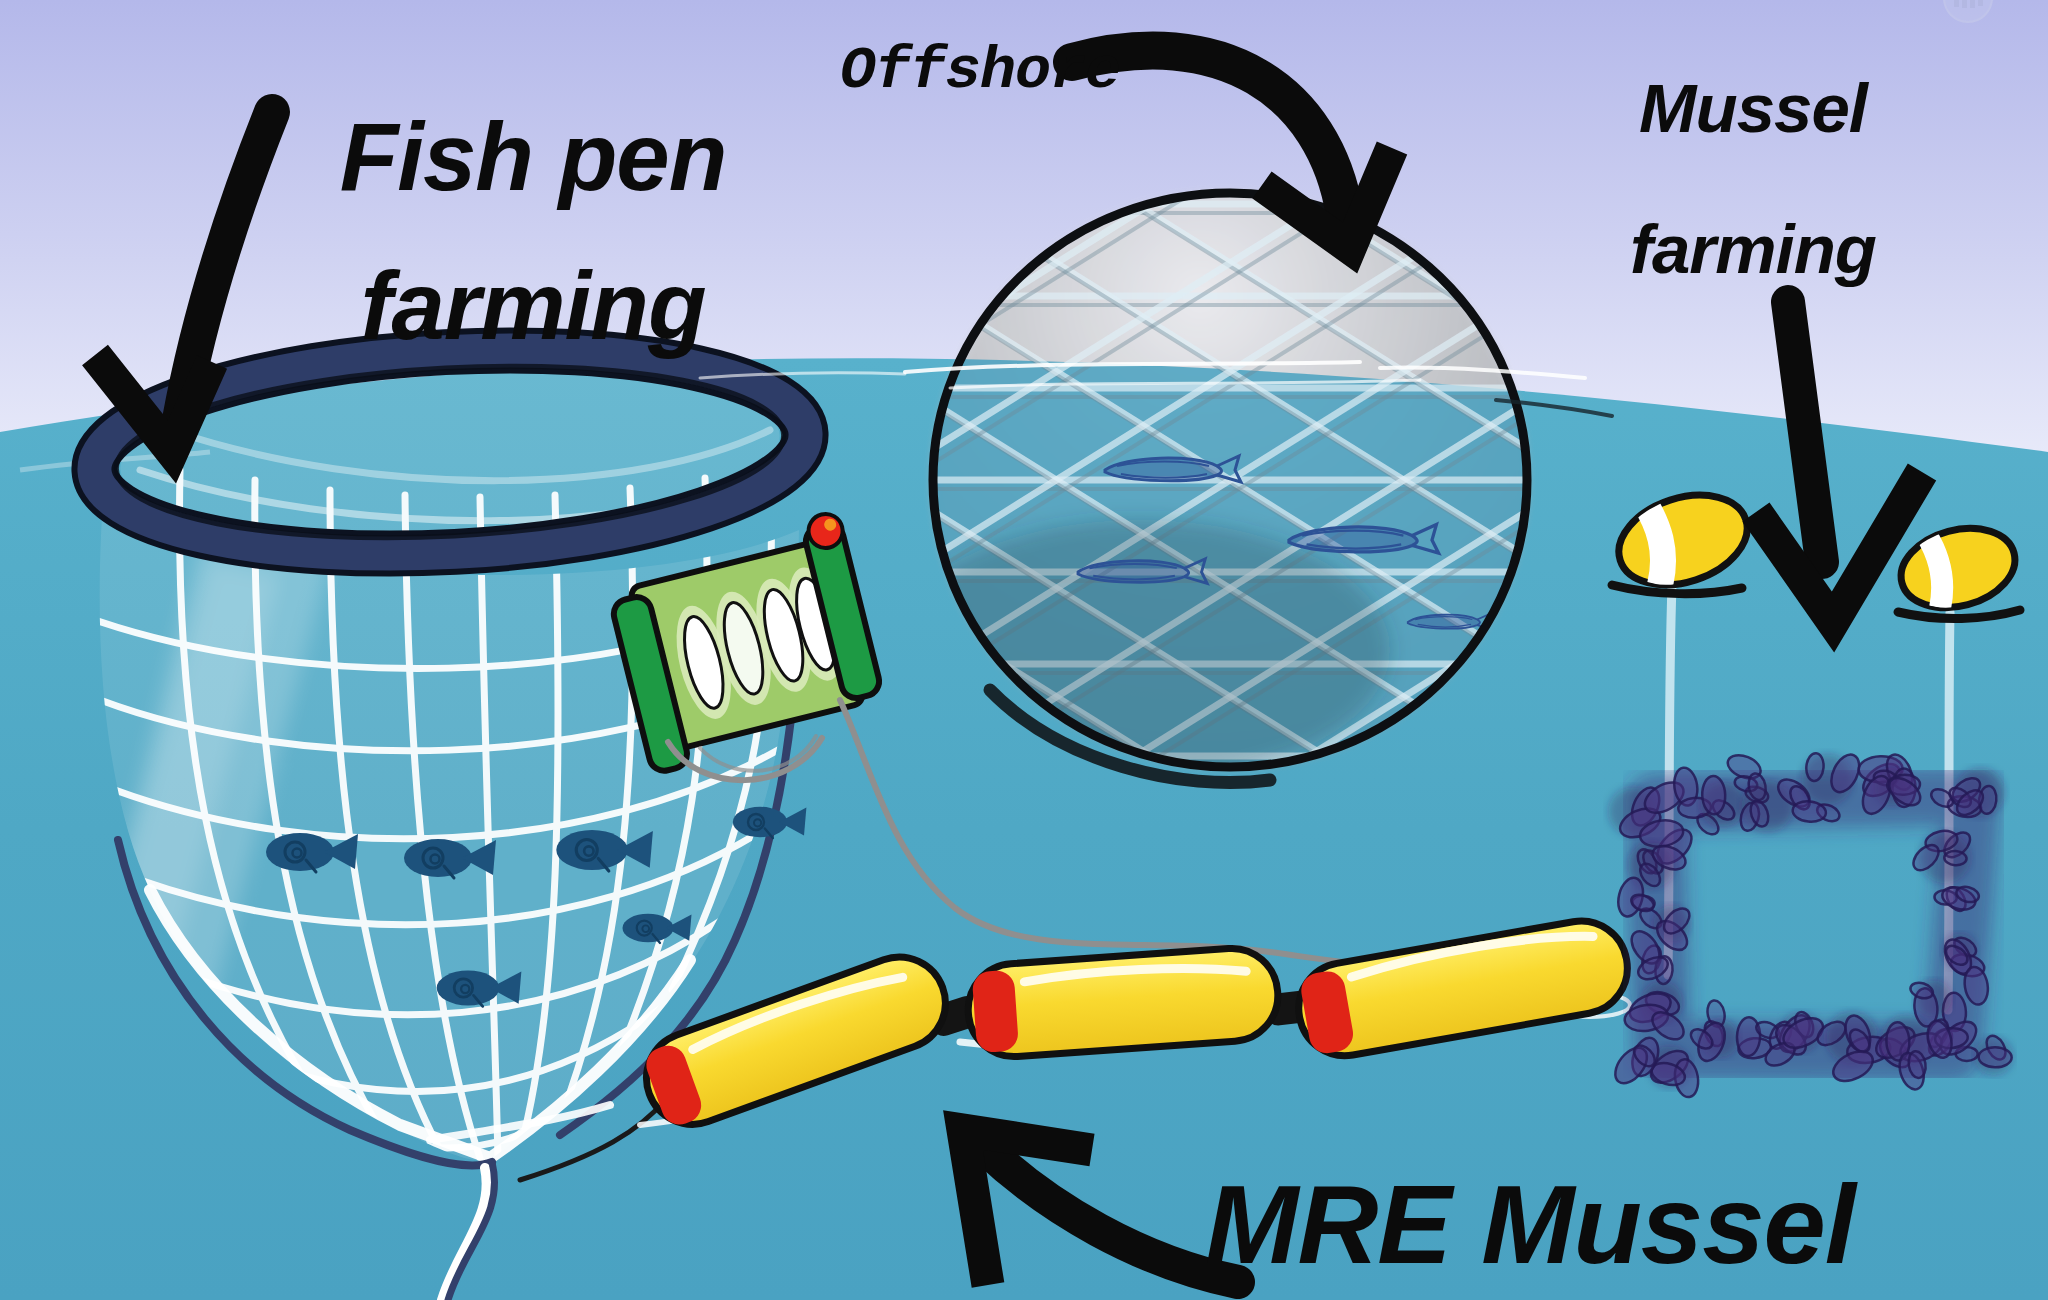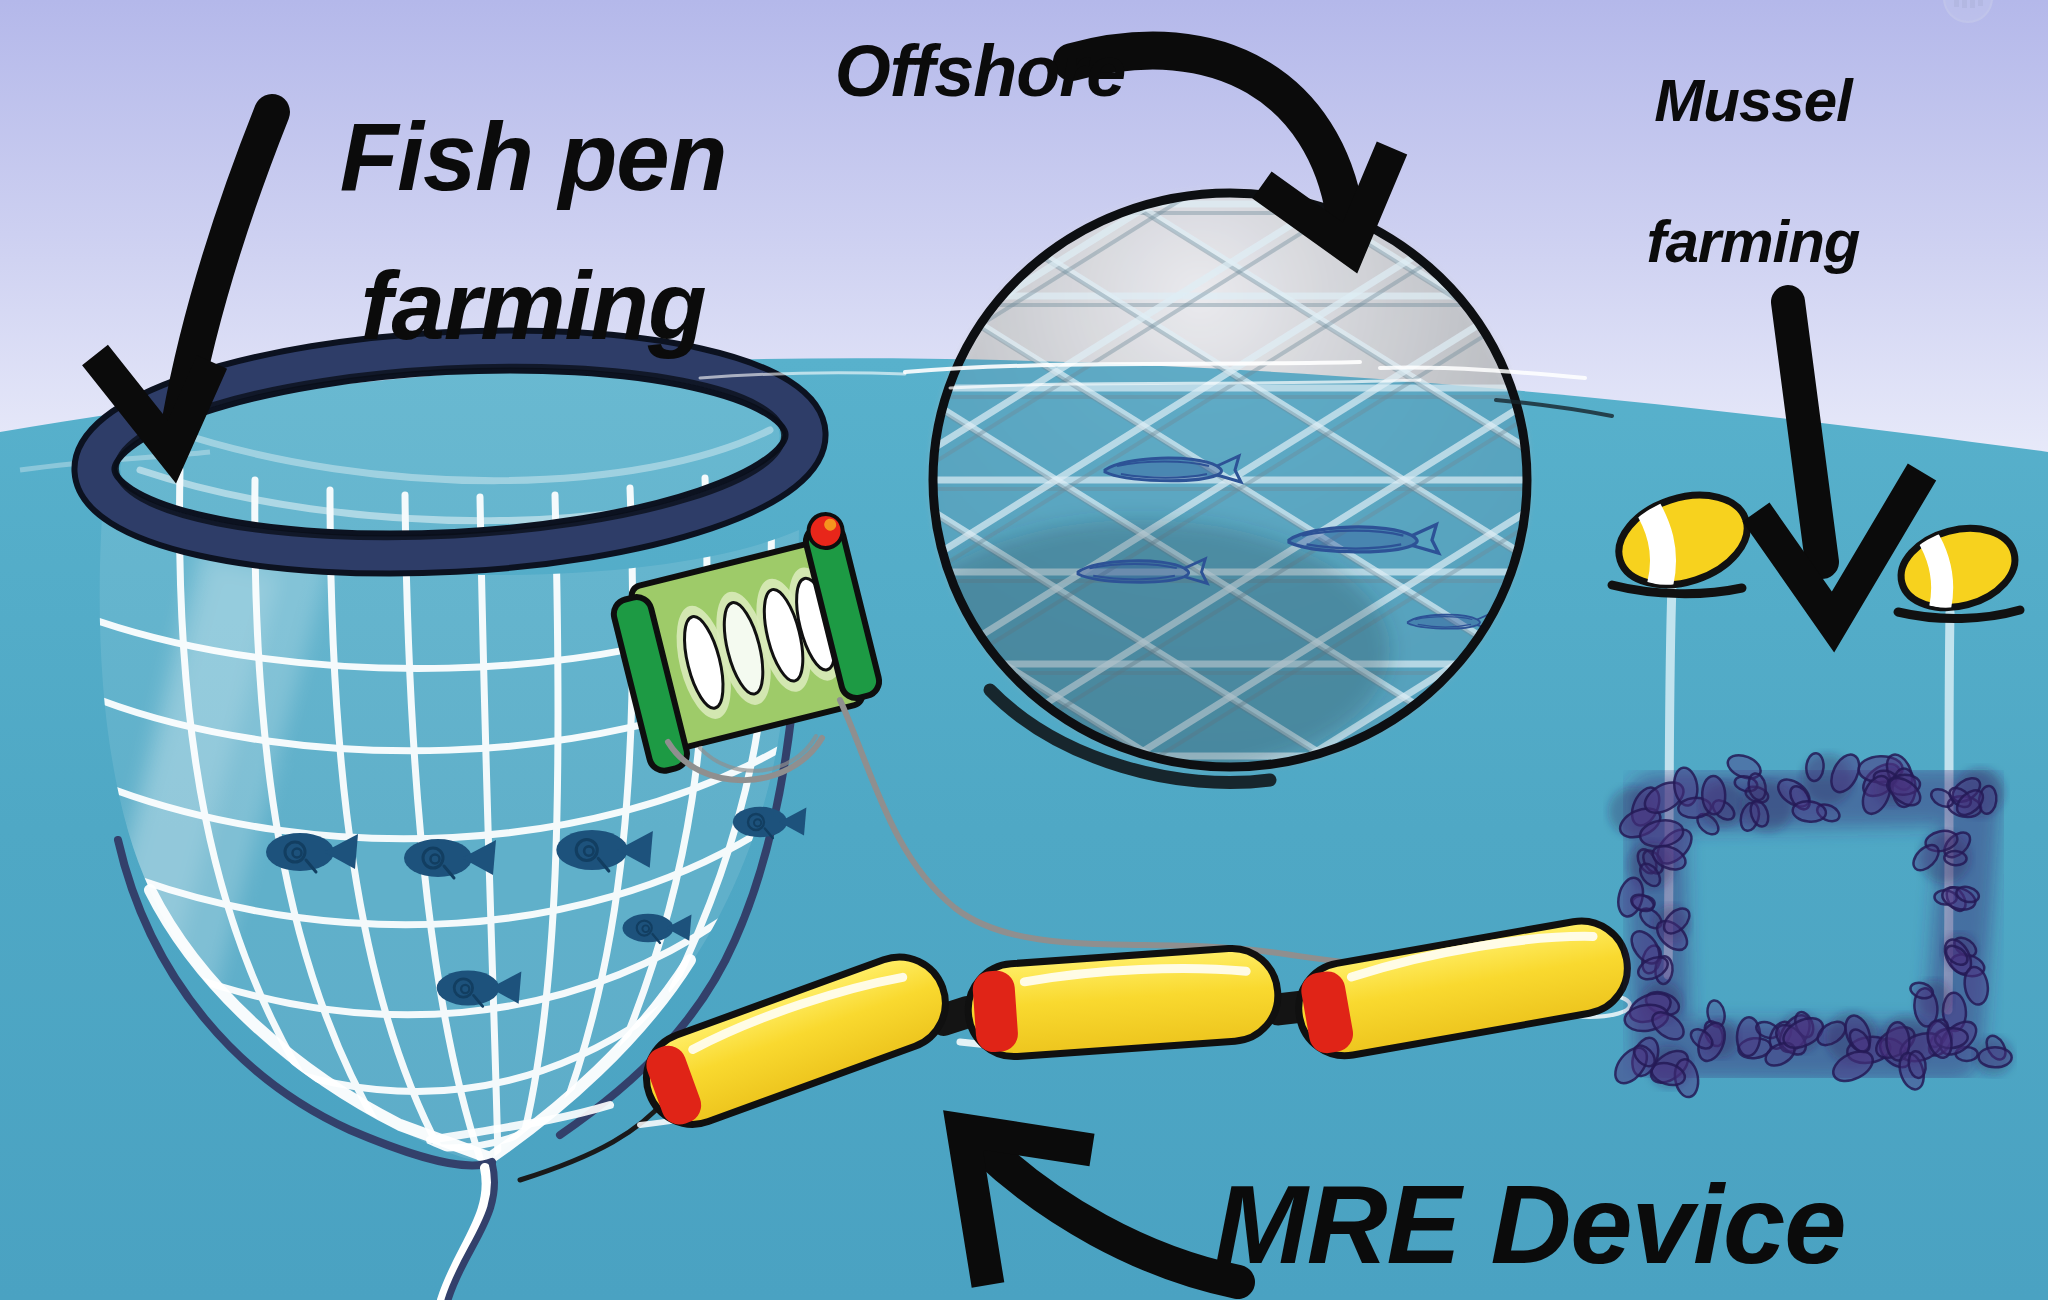--- a/index.html
+++ b/index.html
@@ -4,22 +4,22 @@
 <title>Diagram</title>
 <style>
   html,body{margin:0;padding:0;background:#222;}
   .stage{position:relative;width:2048px;height:1300px;overflow:hidden;
          background:linear-gradient(180deg,#b4b8ea 0%,#cdd0f1 18%,#eceefb 38%,#fbfbfe 55%);
          font-family:"Liberation Sans",sans-serif;padding-left:44px;}
   svg.scene{position:absolute;left:0;top:0;}
   .label{position:absolute;color:#0b0b0b;font-style:italic;font-weight:700;
          text-align:center;letter-spacing:-1px;white-space:nowrap;}
   .lbl-fishpen{left:273px;top:82px;width:520px;font-size:96px;line-height:149px;}
-  .lbl-offshore{left:690px;top:5px;width:580px;font-size:72px;line-height:133px;}
-  .lbl-mussel{left:1523px;top:30px;width:460px;font-size:60px;line-height:141px;}
+  .lbl-offshore{left:690px;top:5px;width:580px;font-size:60px;line-height:133px;font-family:Liberation Mono, monospace;}
+  .lbl-mussel{left:1523px;top:38px;width:460px;font-size:69px;line-height:141px;}
   .lbl-mre{left:1205px;top:1158px;width:650px;font-size:112px;line-height:134px;}
 </style>
 </head>
 <body>
 
 <div class="stage">
 
 <svg class="scene" width="2048" height="1300" viewBox="0 0 2048 1300">
   <defs>
     <linearGradient id="waterGrad" x1="0" y1="0" x2="0" y2="1">
@@ -447,15 +447,15 @@
   <div>Fish pen</div>
   <div>farming</div>
 </div>
 <div class="label lbl-offshore">
   <div>Offshore</div>
 </div>
 <div class="label lbl-mussel">
   <div>Mussel</div>
   <div>farming</div>
 </div>
-<div class="label lbl-mre">MRE Device</div>
+<div class="label lbl-mre">MRE Mussel</div>
 
 </div>
 
 </body></html>

